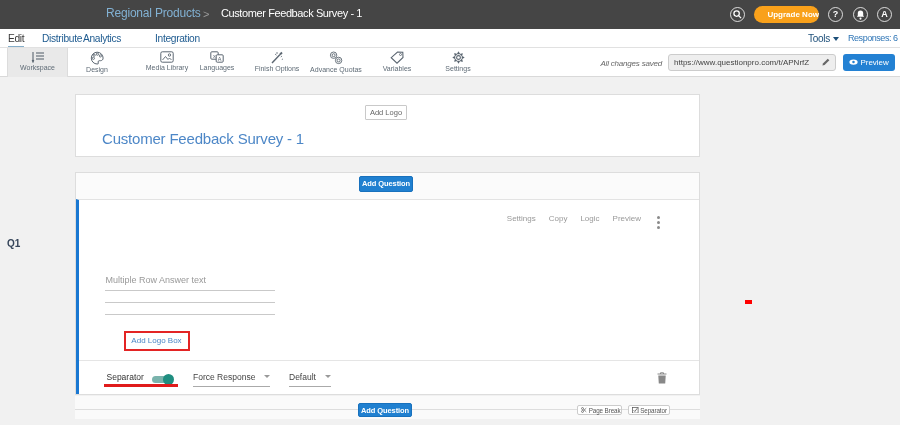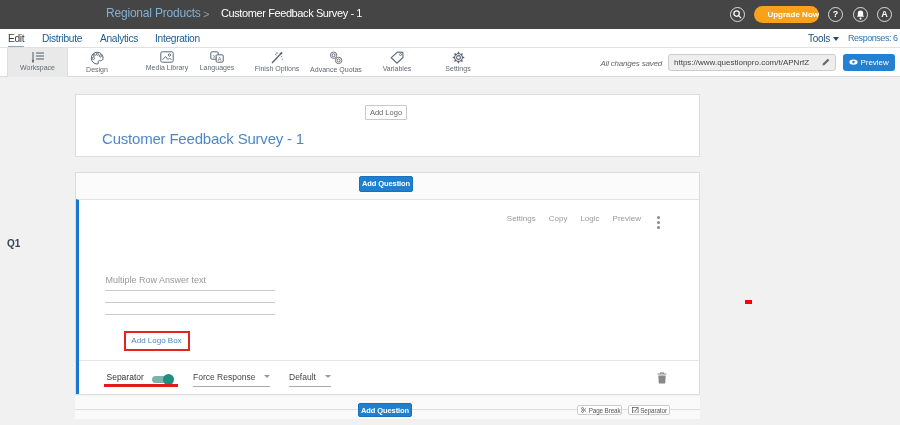--- a/index.html
+++ b/index.html
@@ -90,21 +90,21 @@
         <path d="M5 0.5 a3 3 0 0 1 3 3 v2.5 l1 1.5 H1 l1 -1.5 v-2.5 a3 3 0 0 1 3 -3 z" fill="#fff"></path>
         <circle cx="5" cy="9.5" r="1.2" fill="#fff"></circle>
       </svg>
   </div>
   <div class="circbtn" style="left:877px;">A</div>
 </div>
 
 <div id="tabsrow">
   <span class="tab" id="tab-edit" style="left:8px;">Edit</span>
   <span class="tab" style="left:42px;">Distribute</span>
-  <span class="tab" style="left:100px;">Analytics</span>
+  <span class="tab" style="left:83px;">Analytics</span>
   <span class="tab" style="left:155px;">Integration</span>
   <span id="tools">Tools<span class="ct"></span></span>
   <span id="responses">Responses: 6</span>
 </div>
 
 <div id="toolbar">
   <div class="titem" id="t-workspace" style="left:7px; width:61px;">
     <svg width="14" height="12" viewBox="0 0 14 12">
         <g stroke="#5b6671" stroke-width="1.1" fill="none">
           <line x1="2" y1="1" x2="2" y2="9"></line>

